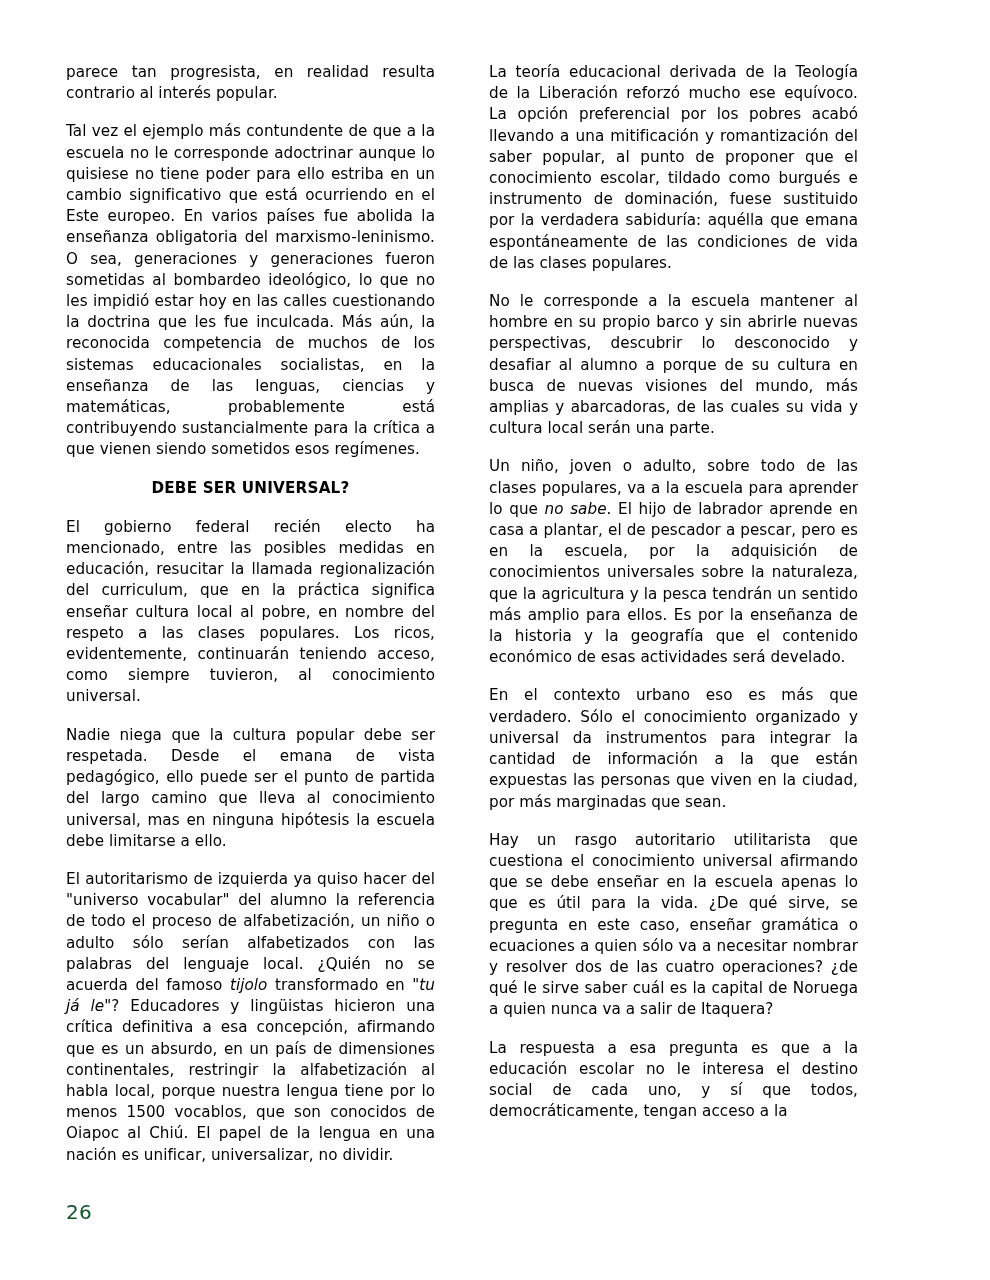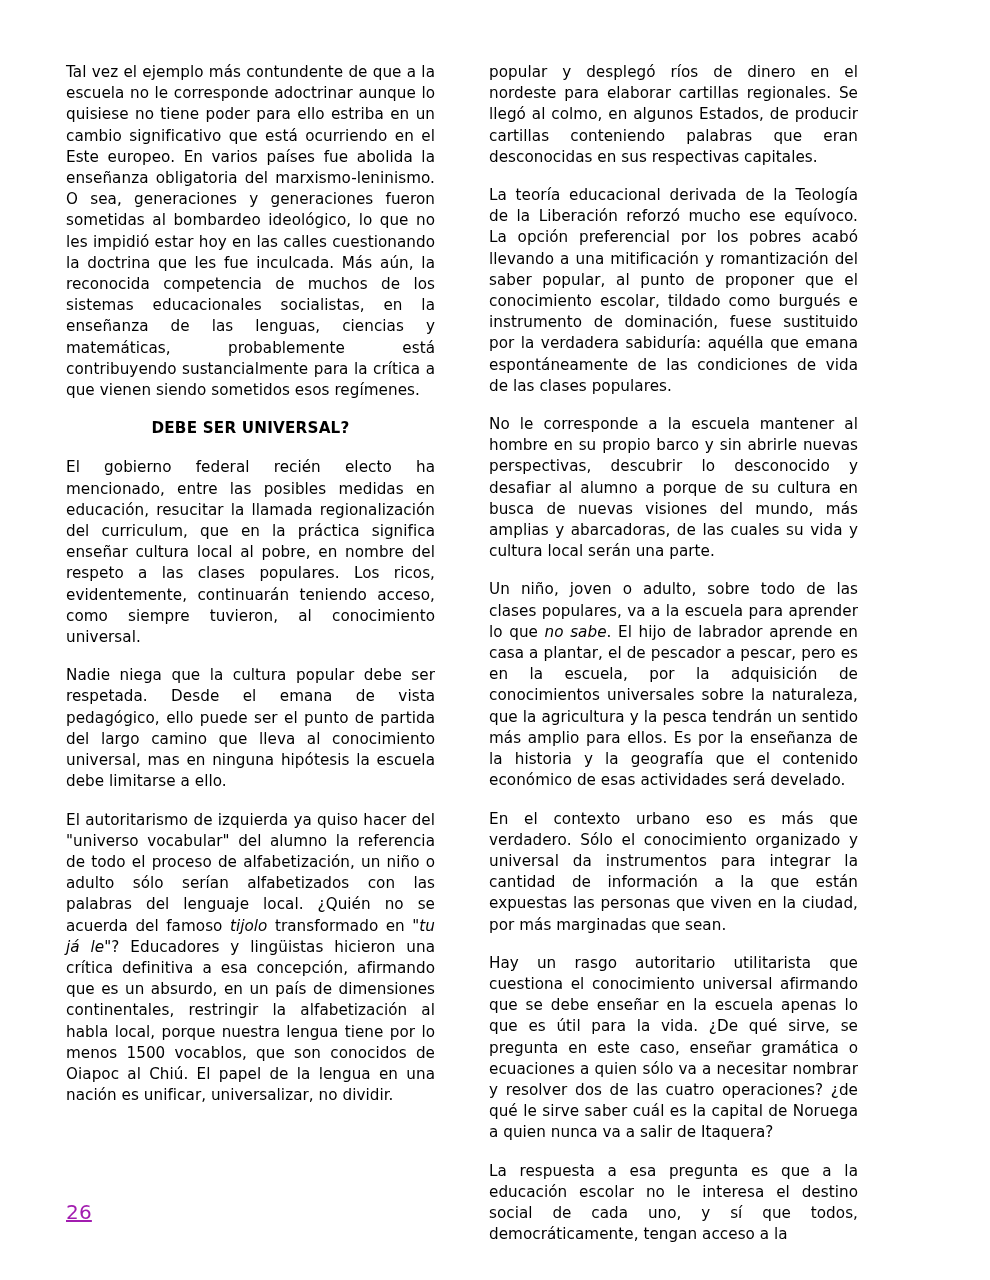--- a/index.html
+++ b/index.html
@@ -58,53 +58,52 @@
     display: block;
   }
   em.it {
   }
   .page-number {
     position: absolute;
     left: 66px;
     top: 1200px;
     font-size: 20px;
     line-height: 24px;
-    color: #a21caf;
+    color: #14532d;
     letter-spacing: 0.2px;
-    text-decoration: underline;
   }
 </style>
 </head>
 <body>
 
 <div class="page">
 
   <div class="columns">
 
     <div class="col">
 
+      <p class="para">parece tan progresista, en realidad resulta contrario al interés popular.</p>
 
       <p class="para">Tal vez el ejemplo más contundente de que a la escuela no le corresponde adoctrinar aunque lo quisiese no tiene poder para ello estriba en un cambio significativo que está ocurriendo en el Este europeo. En varios países fue abolida la enseñanza obligatoria del marxismo-leninismo. O sea, generaciones y generaciones fueron sometidas al bombardeo ideológico, lo que no les impidió estar hoy en las calles cuestionando la doctrina que les fue inculcada. Más aún, la reconocida competencia de muchos de los sistemas educacionales socialistas, en la enseñanza de las lenguas, ciencias y matemáticas, probablemente está contribuyendo sustancialmente para la crítica a que vienen siendo sometidos esos regímenes.</p>
 
       <h2 class="section-heading">
         <span class="hl">DEBE SER UNIVERSAL?</span>
       </h2>
 
       <p class="para">El gobierno federal recién electo ha mencionado, entre las posibles medidas en educación, resucitar la llamada regionalización del curriculum, que en la práctica significa enseñar cultura local al pobre, en nombre del respeto a las clases populares. Los ricos, evidentemente, continuarán teniendo acceso, como siempre tuvieron, al conocimiento universal.</p>
 
       <p class="para">Nadie niega que la cultura popular debe ser respetada. Desde el emana de vista pedagógico, ello puede ser el punto de partida del largo camino que lleva al conocimiento universal, mas en ninguna hipótesis la escuela debe limitarse a ello.</p>
 
       <p class="para">El autoritarismo de izquierda ya quiso hacer del "universo vocabular" del alumno la referencia de todo el proceso de alfabetización, un niño o adulto sólo serían alfabetizados con las palabras del lenguaje local. ¿Quién no se acuerda del famoso <em class="it">tijolo</em> transformado en "<em class="it">tu já le</em>"? Educadores y lingüistas hicieron una crítica definitiva a esa concepción, afirmando que es un absurdo, en un país de dimensiones continentales, restringir la alfabetización al habla local, porque nuestra lengua tiene por lo menos 1500 vocablos, que son conocidos de Oiapoc al Chiú. El papel de la lengua en una nación es unificar, universalizar, no dividir.</p>
 
 
     </div>
 
     <div class="col">
 
-      <p class="para">popular y desplegó ríos de dinero en el nordeste para elaborar cartillas regionales. Se llegó al colmo, en algunos Estados, de producir cartillas conteniendo palabras que eran desconocidas en sus respectivas capitales.</p>
 
       <p class="para">La teoría educacional derivada de la Teología de la Liberación reforzó mucho ese equívoco. La opción preferencial por los pobres acabó llevando a una mitificación y romantización del saber popular, al punto de proponer que el conocimiento escolar, tildado como burgués e instrumento de dominación, fuese sustituido por la verdadera sabiduría: aquélla que emana espontáneamente de las condiciones de vida de las clases populares.</p>
 
       <p class="para">No le corresponde a la escuela mantener al hombre en su propio barco y sin abrirle nuevas perspectivas, descubrir lo desconocido y desafiar al alumno a porque de su cultura en busca de nuevas visiones del mundo, más amplias y abarcadoras, de las cuales su vida y cultura local serán una parte.</p>
 
       <p class="para">Un niño, joven o adulto, sobre todo de las clases populares, va a la escuela para aprender lo que <em class="it">no sabe</em>. El hijo de labrador aprende en casa a plantar, el de pescador a pescar, pero es en la escuela, por la adquisición de conocimientos universales sobre la naturaleza, que la agricultura y la pesca tendrán un sentido más amplio para ellos. Es por la enseñanza de la historia y la geografía que el contenido económico de esas actividades será develado.</p>
 
       <p class="para">En el contexto urbano eso es más que verdadero. Sólo el conocimiento organizado y universal da instrumentos para integrar la cantidad de información a la que están expuestas las personas que viven en la ciudad, por más marginadas que sean.</p>
 
       <p class="para">Hay un rasgo autoritario utilitarista que cuestiona el conocimiento universal afirmando que se debe enseñar en la escuela apenas lo que es útil para la vida. ¿De qué sirve, se pregunta en este caso, enseñar gramática o ecuaciones a quien sólo va a necesitar nombrar y resolver dos de las cuatro operaciones? ¿de qué le sirve saber cuál es la capital de Noruega a quien nunca va a salir de Itaquera?</p>

